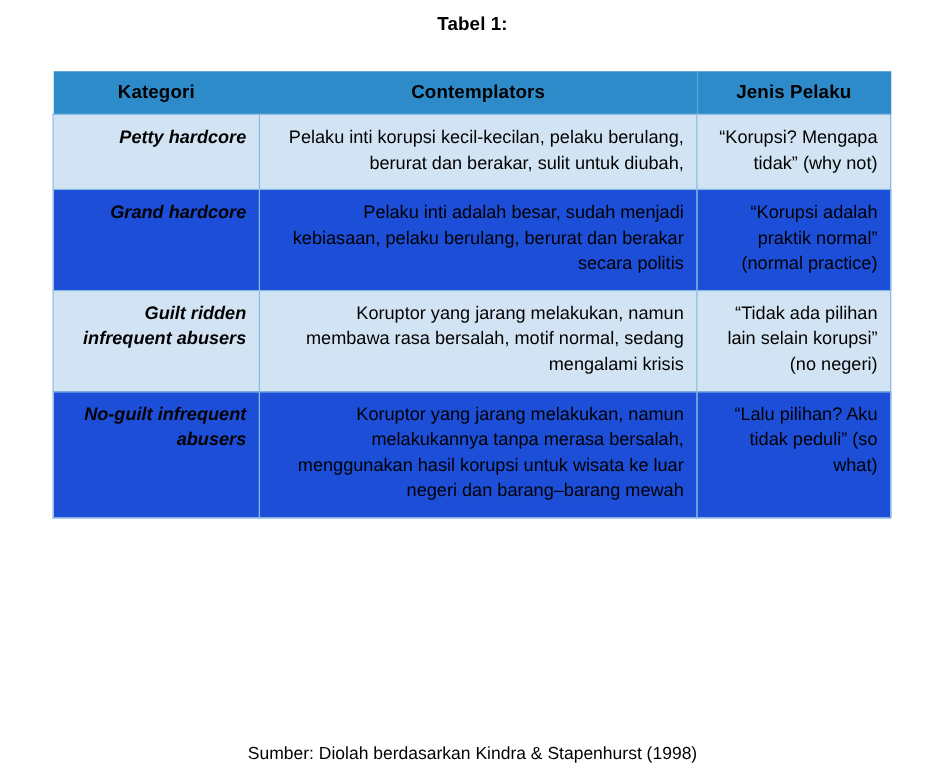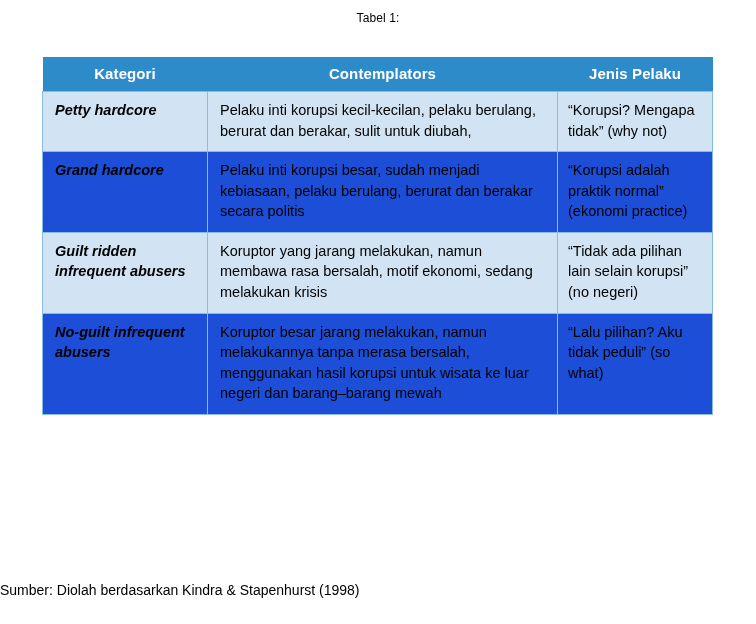--- a/index.html
+++ b/index.html
@@ -19,55 +19,56 @@
     width: 756px;
     height: 624px;
     box-sizing: border-box;
   }
   .title-block {
     text-align: center;
     padding-top: 10px;
     line-height: 1.38;
   }
   .title-line {
-    font-size: 12px;
-    font-weight: normal;
+    font-size: 15px;
+    font-weight: bold;
     letter-spacing: 0.1px;
   }
   .table-wrap {
     position: absolute;
     left: 42px;
     top: 57px;
     width: 670px;
   }
   table.segment-table {
     width: 670px;
     border-collapse: collapse;
     table-layout: fixed;
   }
   table.segment-table col.c1 { width: 165px; }
   table.segment-table col.c2 { width: 350px; }
   table.segment-table col.c3 { width: 155px; }
 
   thead th {
     background: #2E8BC9;
-    color: #ffffff;
+    color: #000000;
     font-size: 15px;
     font-weight: bold;
     text-align: center;
     padding: 8px 6px 9px 6px;
     border: none;
     letter-spacing: 0.1px;
   }
   tbody td {
     border: 1px solid #8CBBE0;
     vertical-align: top;
     font-size: 14.5px;
     line-height: 1.42;
     padding: 8px 10px 10px 20px;
+    text-align: right;
   }
   tbody tr.shade td {
     background: #D2E4F3;
   }
   tbody tr.plain td {
     background: #1d4ed8;
   }
   td.cat {
     font-weight: bold;
     font-style: italic;
@@ -77,21 +78,22 @@
     padding-left: 12px;
   }
   td.type {
     padding-left: 10px;
   }
   .it { }
   .source {
     position: absolute;
     left: 0;
     right: 0;
-    top: 582px;
+    top: 594px;
+    text-align: center;
     font-size: 14px;
   }
 </style>
 </head>
 <body>
 
 <div class="page">
 
   <div class="title-block">
     <div class="title-line">Tabel 1:</div>
@@ -114,33 +116,33 @@
       <tbody>
 
         <tr class="shade">
           <td class="cat">Petty hardcore</td>
           <td class="desc">Pelaku inti korupsi kecil-kecilan, pelaku berulang, berurat dan berakar, sulit untuk diubah,</td>
           <td class="type"><span>“Korupsi? Mengapa tidak” (</span><span class="it">why not</span><span>)</span></td>
         </tr>
 
         <tr class="plain">
           <td class="cat">Grand hardcore</td>
-          <td class="desc">Pelaku inti korupsi besar, sudah menjadi kebiasaan, pelaku berulang, berurat dan berakar secara politis</td>
-          <td class="type"><span>“Korupsi adalah praktik normal” (</span><span class="it">ekonomi practice</span><span>)</span></td>
+          <td class="desc">Pelaku inti adalah besar, sudah menjadi kebiasaan, pelaku berulang, berurat dan berakar secara politis</td>
+          <td class="type"><span>“Korupsi adalah praktik normal” (</span><span class="it">normal practice</span><span>)</span></td>
         </tr>
 
         <tr class="shade">
           <td class="cat">Guilt ridden infrequent abusers</td>
-          <td class="desc">Koruptor yang jarang melakukan, namun membawa rasa bersalah, motif ekonomi, sedang melakukan krisis</td>
+          <td class="desc">Koruptor yang jarang melakukan, namun membawa rasa bersalah, motif normal, sedang mengalami krisis</td>
           <td class="type"><span>“Tidak ada pilihan lain selain korupsi” (</span><span class="it">no negeri</span><span>)</span></td>
         </tr>
 
         <tr class="plain">
           <td class="cat">No-guilt infrequent abusers</td>
-          <td class="desc">Koruptor besar jarang melakukan, namun melakukannya tanpa merasa bersalah, menggunakan hasil korupsi untuk wisata ke luar negeri dan barang–barang mewah</td>
+          <td class="desc">Koruptor yang jarang melakukan, namun melakukannya tanpa merasa bersalah, menggunakan hasil korupsi untuk wisata ke luar negeri dan barang–barang mewah</td>
           <td class="type"><span>“Lalu pilihan? Aku tidak peduli” (</span><span class="it">so what</span><span>)</span></td>
         </tr>
 
 
       </tbody>
     </table>
   </div>
 
   <div class="source">Sumber: Diolah berdasarkan Kindra &amp; Stapenhurst (1998)</div>
 

